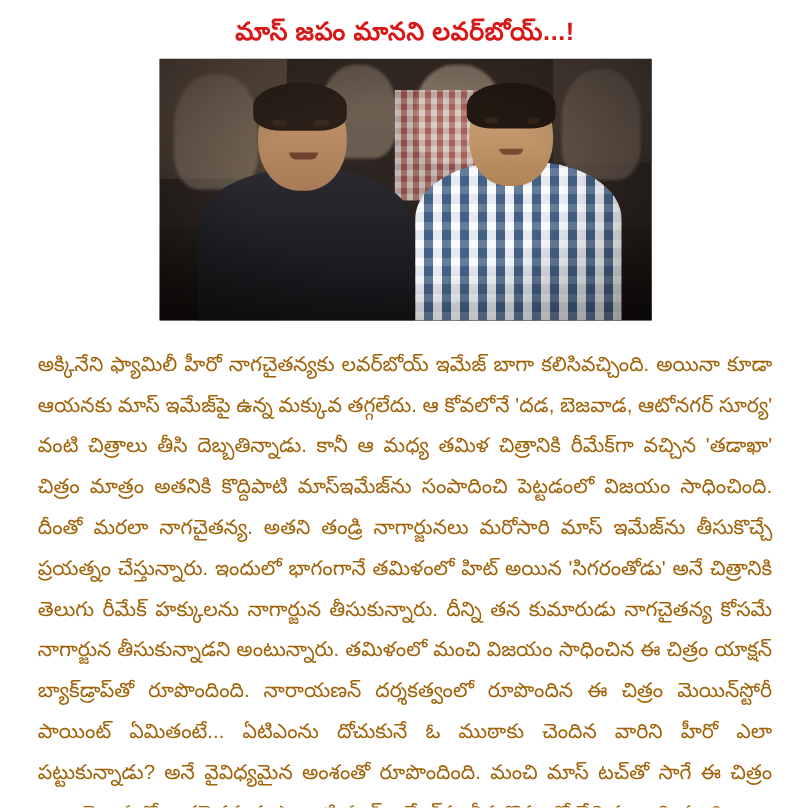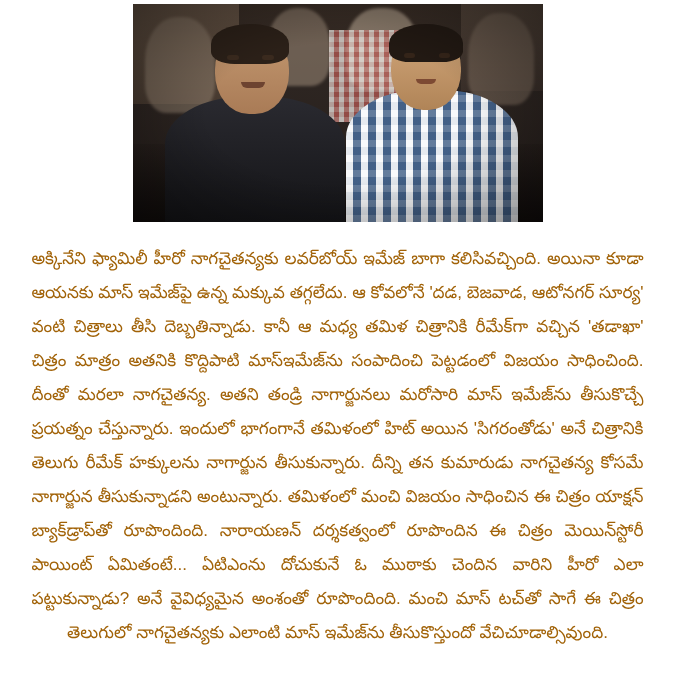--- a/index.html
+++ b/index.html
@@ -205,20 +205,21 @@
   }
   .article p {
     margin: 0;
   }
 </style>
 </head>
 <body>
 
 <div class="page">
 
+  <div class="headline">మాస్ జపం మానని లవర్‌బోయ్...!</div>
 
   <div class="photo-wrap">
     <div class="photo">
       <div class="ph-bg"></div>
       <div class="ph-wallL"></div>
       <div class="ph-wallR"></div>
       <div class="ph-blurperson ph-bp1"></div>
       <div class="ph-blurperson ph-bp2"></div>
       <div class="ph-blurperson ph-bp3"></div>
       <div class="ph-blurperson ph-bp4"></div>

